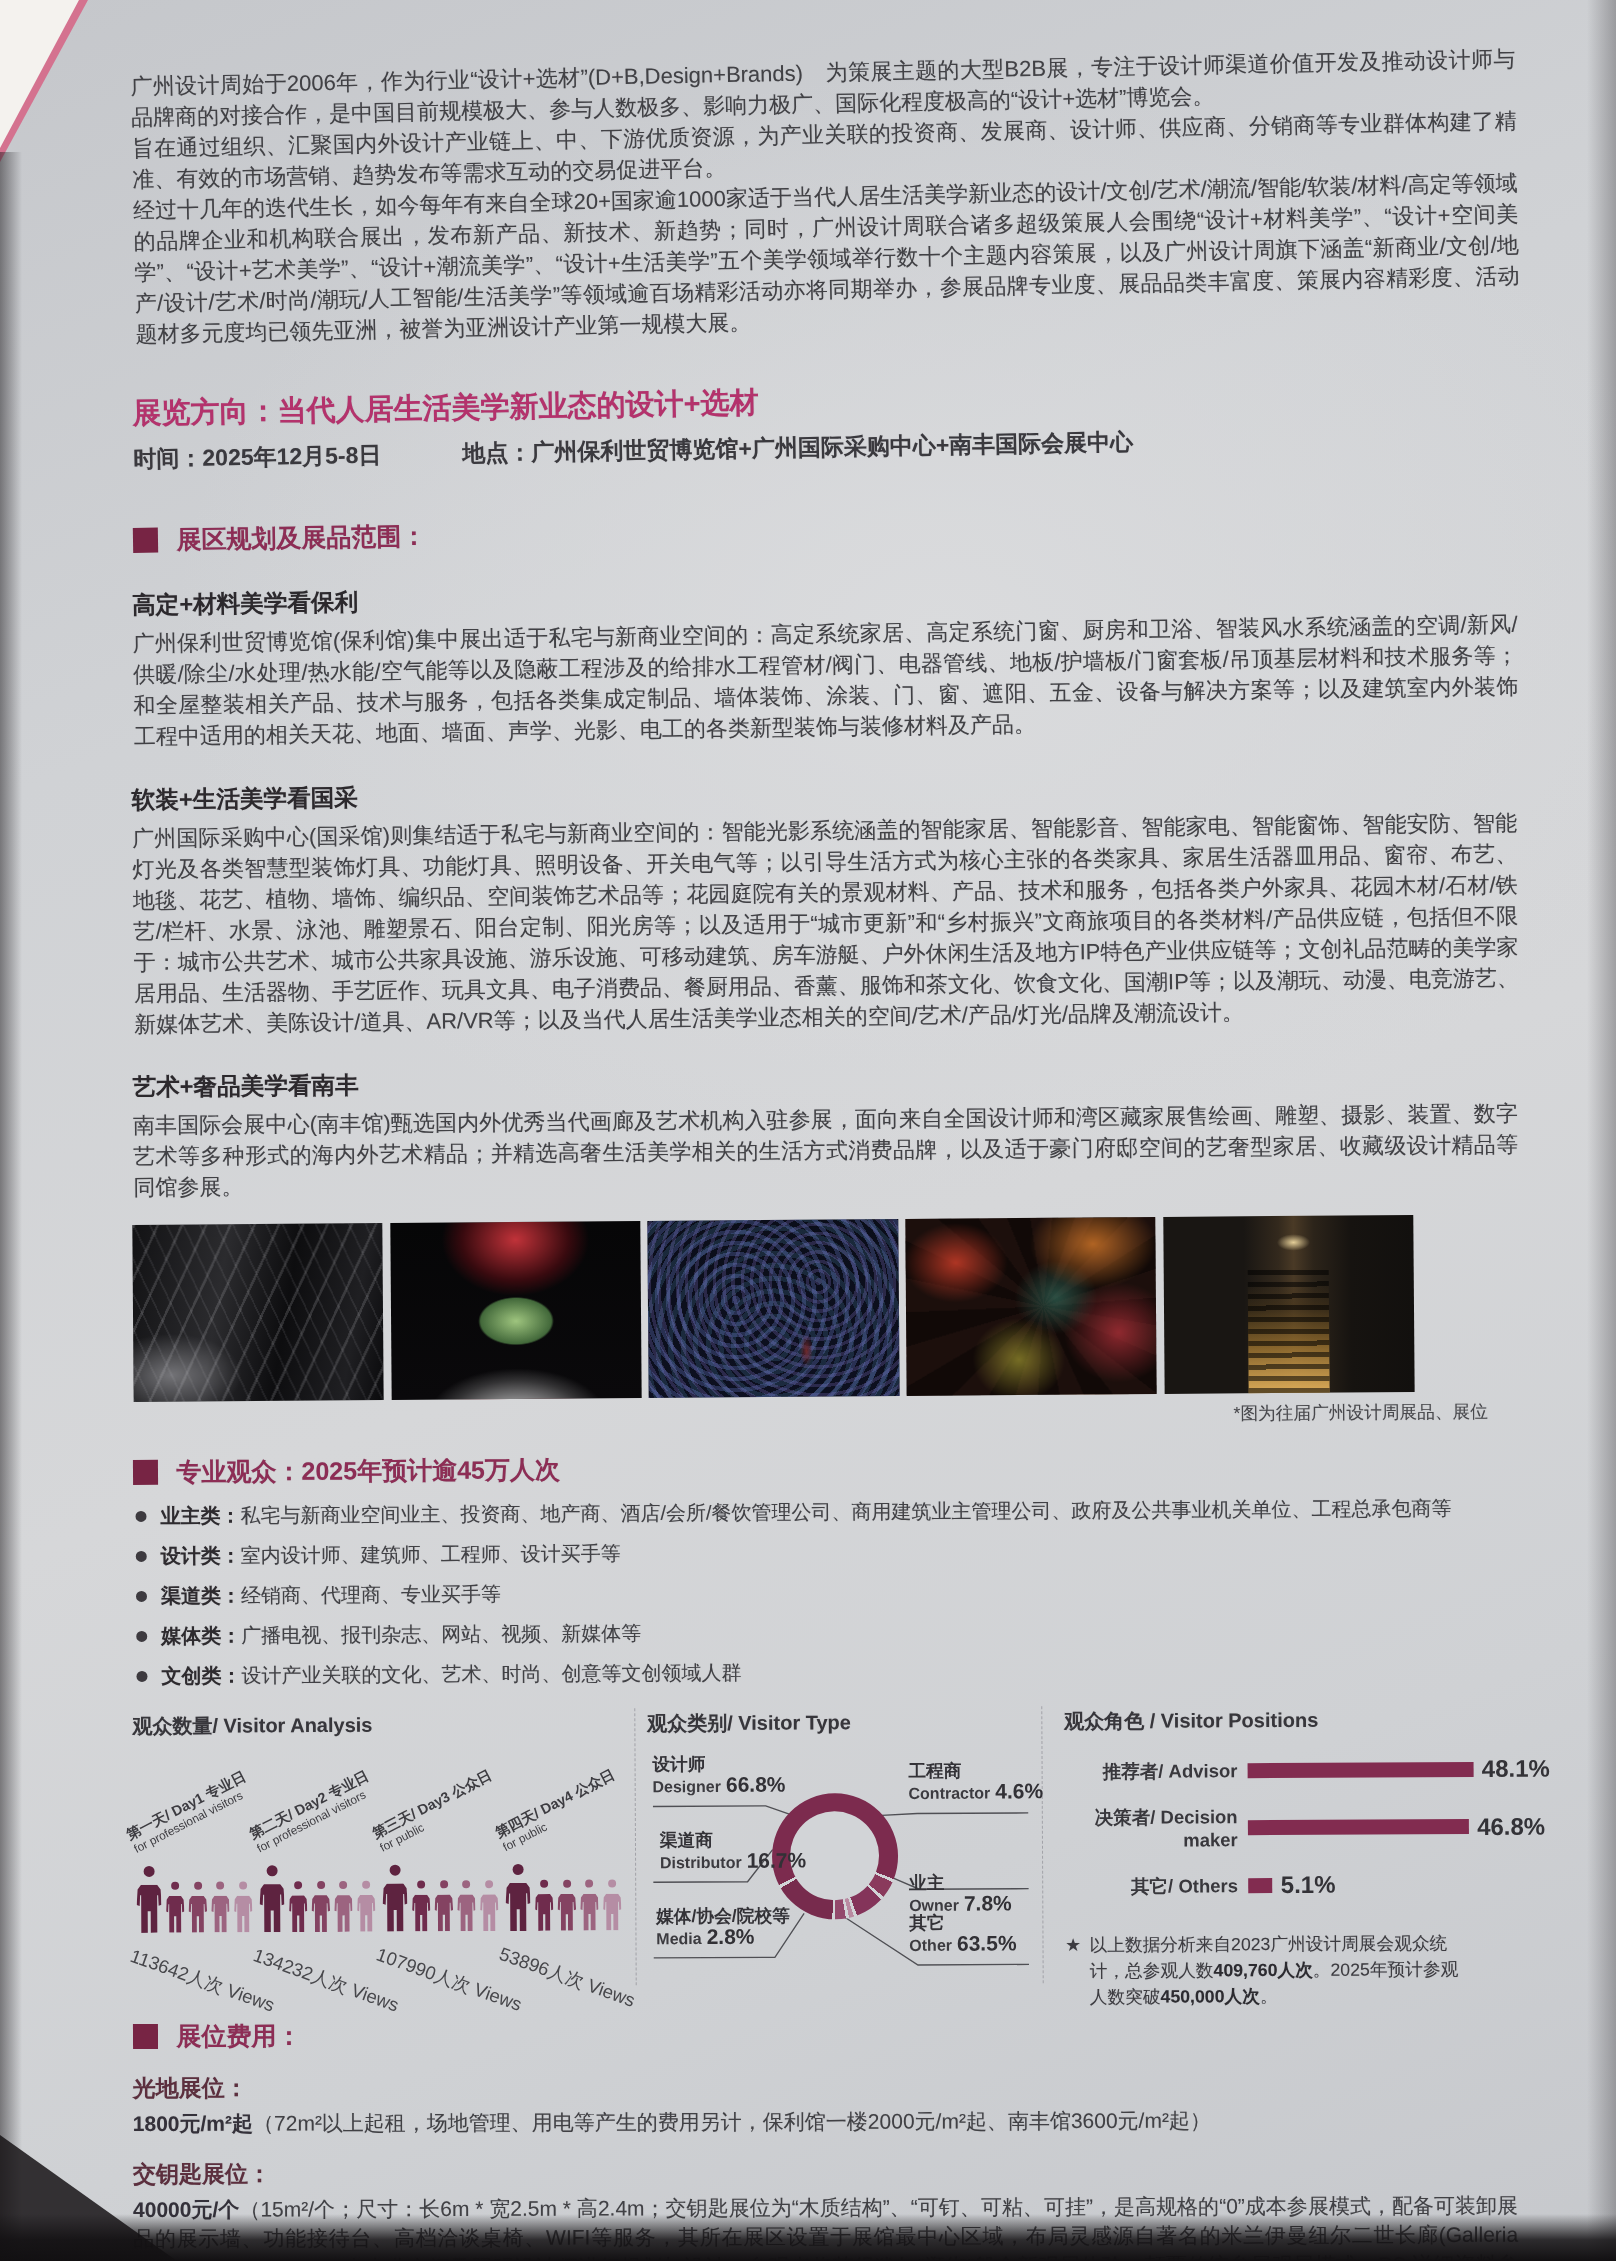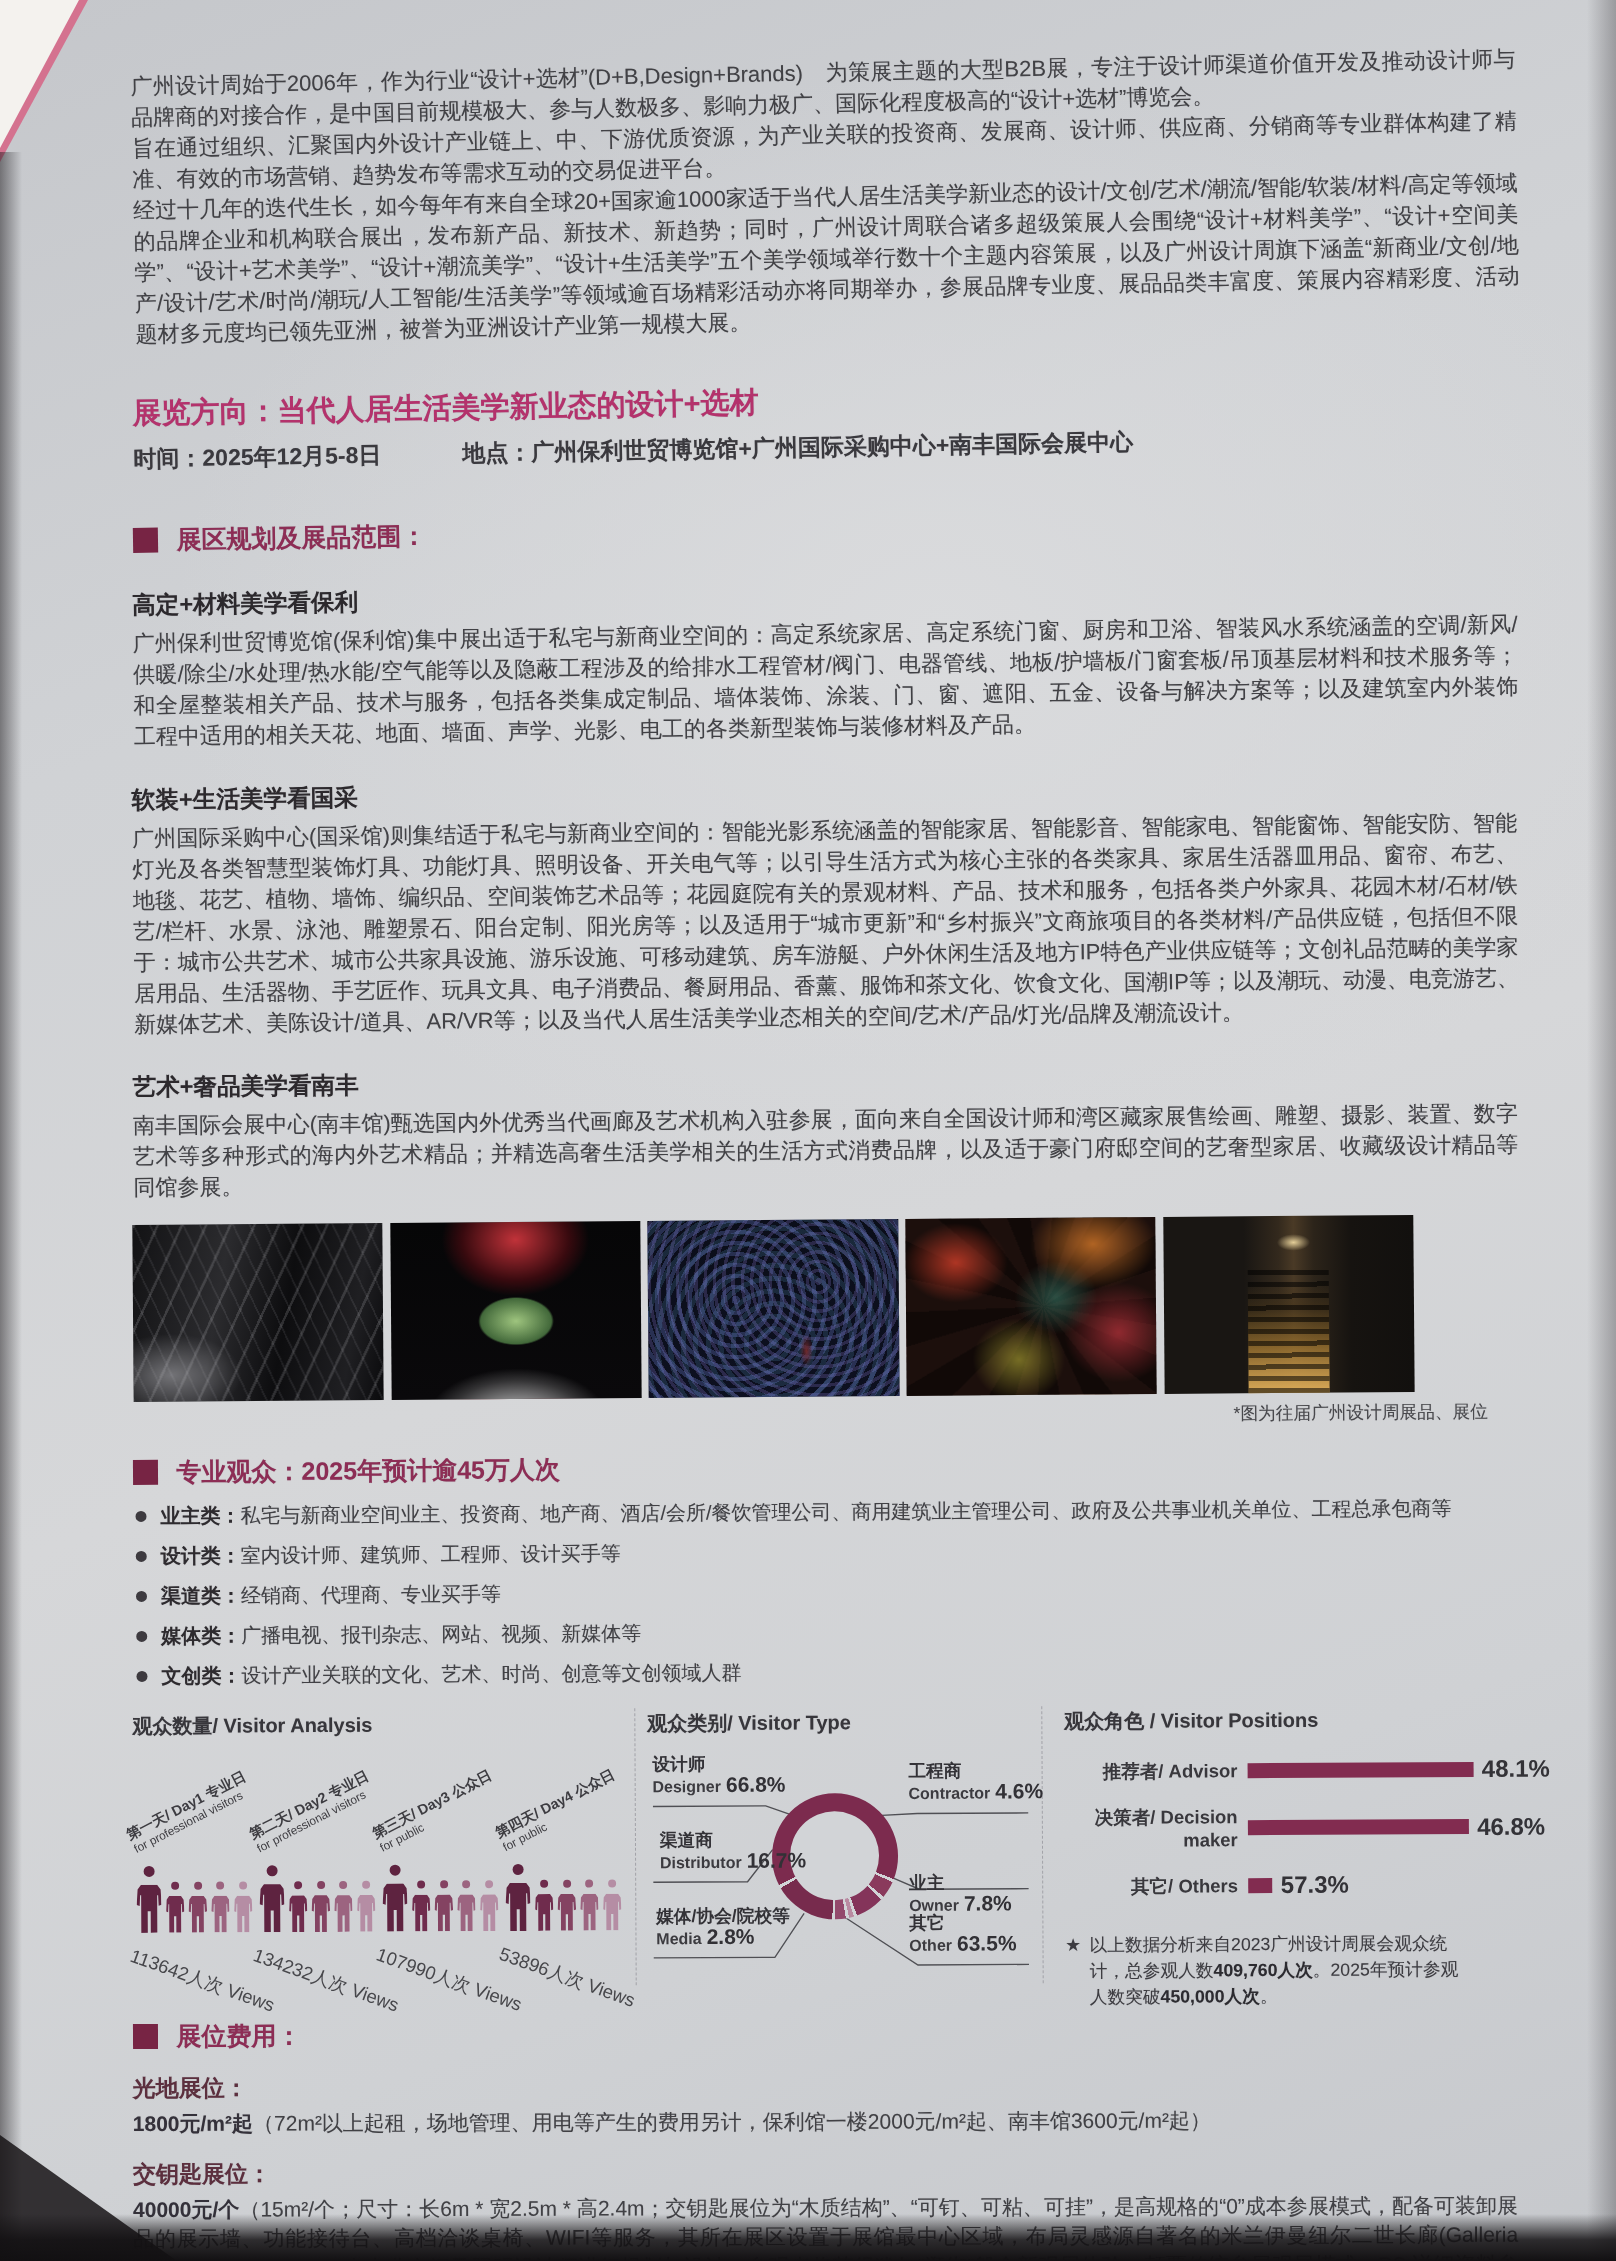--- a/index.html
+++ b/index.html
@@ -331,21 +331,21 @@
             <span class="vp-pct">48.1%</span>
           </div>
           <div class="vp-row">
             <span class="vp-label">决策者/ Decision maker</span>
             <span class="hbar" style="width: 221px;"></span>
             <span class="vp-pct">46.8%</span>
           </div>
           <div class="vp-row">
             <span class="vp-label">其它/ Others</span>
             <span class="hbar" style="width: 24.4px;"></span>
-            <span class="vp-pct">57.3%</span>
+            <span class="vp-pct">5.1%</span>
           </div>
         </div>
         <div class="vp-note soft">
           <span>★</span>
           <span><span>以上数据分析来自2023广州设计周展会观众统计，总参观人数</span><b>409,760人次</b><span>。2025年预计参观人数突破</span><b>450,000人次</b><span>。</span></span>
         </div>
       </div>
     </div>
 
     <div class="sec-head tilt" style="margin-top:29px;transform:rotate(-0.2deg);">

